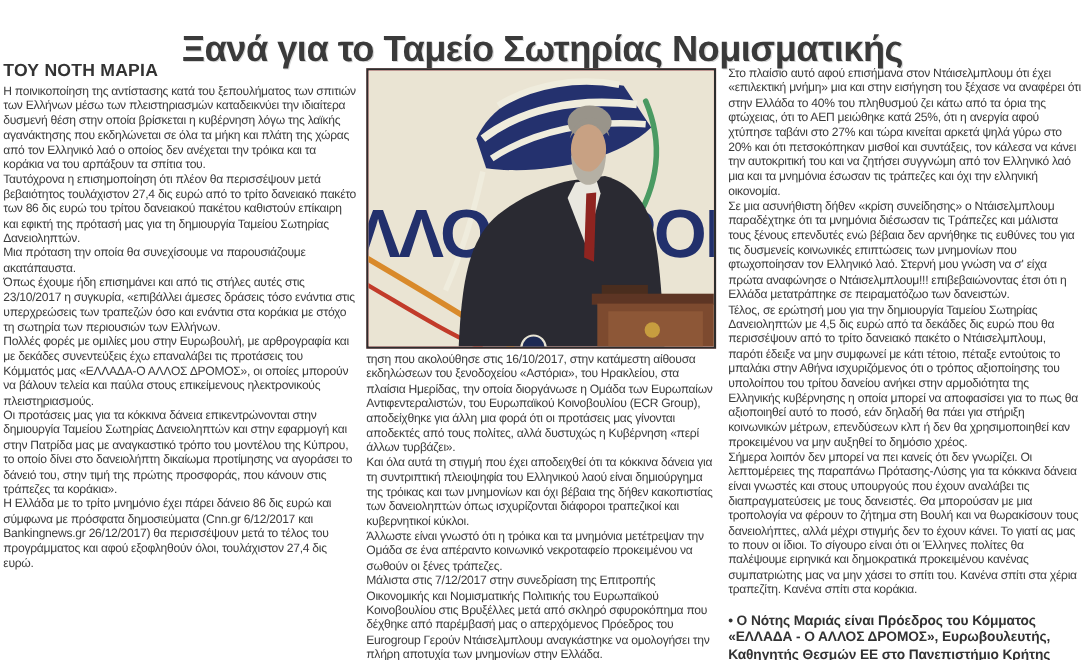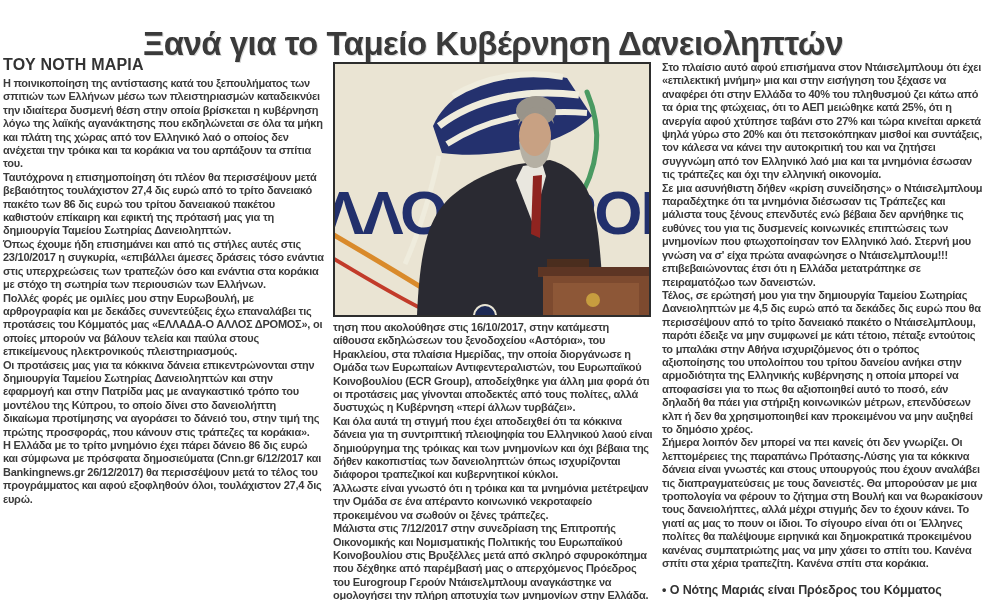--- a/index.html
+++ b/index.html
@@ -21,21 +21,21 @@
   .byline {
     position:absolute; top:56px; left:3px;
     font-size:16px; font-weight:bold; color:#333;
     letter-spacing:0.2px;
   }
   .col {
     position:absolute;
     font-size:11px; line-height:13.4px; letter-spacing:-0.25px;
     color:#3c3c3c;
   }
-  .col p { margin:0;font-weight:bold; }
+  .col p { margin:0; }
   .col1 { left:3px;  top:77px; width:321px; }
   .col2 { left:333px; top:62px; width:320px; }
   .col3 { left:662px; top:61px; width:322px; }
   .photo-frame {
     width:314px; height:251px;
     border:2px solid #2d2d2d;
     margin-bottom:4px;
     background:#fca5a5;
   }
   .photo-frame svg { display:block; }
@@ -43,27 +43,28 @@
     margin-top:13px;
     font-weight:bold;
     font-size:12.5px; line-height:15.5px;
     letter-spacing:-0.1px;
     color:#333;
   }
 </style>
 </head>
 <body>
 
-<h1 class="title">Ξανά για το Ταμείο Κυβέρνηση Δανειοληπτών</h1>
+<h1 class="title">Ξανά για το Ταμείο Σωτηρίας Νομισματικής</h1>
 
 <div class="byline">ΤΟΥ ΝΟΤΗ ΜΑΡΙΑ</div>
 
 <div class="col col1">
     <p>Η ποινικοποίηση της αντίστασης κατά του ξεπουλήματος των σπιτιών των Ελλήνων μέσω των πλειστηριασμών καταδεικνύει την ιδιαίτερα δυσμενή θέση στην οποία βρίσκεται η κυβέρνηση λόγω της λαϊκής αγανάκτησης που εκδηλώνεται σε όλα τα μήκη και πλάτη της χώρας από τον Ελληνικό λαό ο οποίος δεν ανέχεται την τρόικα και τα κοράκια να του αρπάξουν τα σπίτια του.</p>
     <p>Ταυτόχρονα η επισημοποίηση ότι πλέον θα περισσέψουν μετά βεβαιότητος τουλάχιστον 27,4 δις ευρώ από το τρίτο δανειακό πακέτο των 86 δις ευρώ του τρίτου δανειακού πακέτου καθιστούν επίκαιρη και εφικτή της πρότασή μας για τη δημιουργία Ταμείου Σωτηρίας Δανειοληπτών.</p>
+    <p>Μια πρόταση την οποία θα συνεχίσουμε να παρουσιάζουμε ακατάπαυστα.</p>
     <p>Όπως  έχουμε ήδη επισημάνει  και από τις στήλες αυτές στις 23/10/2017 η συγκυρία, «επιβάλλει άμεσες δράσεις τόσο ενάντια στις υπερχρεώσεις των τραπεζών όσο και ενάντια στα κοράκια με στόχο τη σωτηρία των περιουσιών των Ελλήνων.</p>
     <p>Πολλές φορές με ομιλίες μου στην Ευρωβουλή, με αρθρογραφία και με δεκάδες συνεντεύξεις έχω επαναλάβει τις προτάσεις του Κόμματός μας «ΕΛΛΑΔΑ-Ο ΑΛΛΟΣ ΔΡΟΜΟΣ», οι οποίες μπορούν να βάλουν τελεία και παύλα στους επικείμενους ηλεκτρονικούς πλειστηριασμούς.</p>
     <p>Οι προτάσεις μας για τα κόκκινα δάνεια επικεντρώνονται στην δημιουργία Ταμείου Σωτηρίας Δανειοληπτών και στην εφαρμογή και στην Πατρίδα μας με αναγκαστικό τρόπο του μοντέλου της Κύπρου, το οποίο δίνει στο δανειολήπτη δικαίωμα προτίμησης να αγοράσει το δάνειό του, στην τιμή της πρώτης προσφοράς, που κάνουν στις τράπεζες τα κοράκια».</p>
     <p>Η Ελλάδα με το τρίτο μνημόνιο έχει πάρει δάνειο 86 δις ευρώ και σύμφωνα με πρόσφατα δημοσιεύματα  (Cnn.gr 6/12/2017 και Bankingnews.gr 26/12/2017) θα περισσέψουν μετά το τέλος του προγράμματος και αφού εξοφληθούν όλοι, τουλάχιστον 27,4 δις ευρώ.</p>
   </div>
 
 <div class="col col2">
   <div class="photo-frame">
     <svg width="314" height="251" viewBox="0 0 314 251">
       <rect x="0" y="0" width="314" height="251" fill="#eae4d3"></rect>

